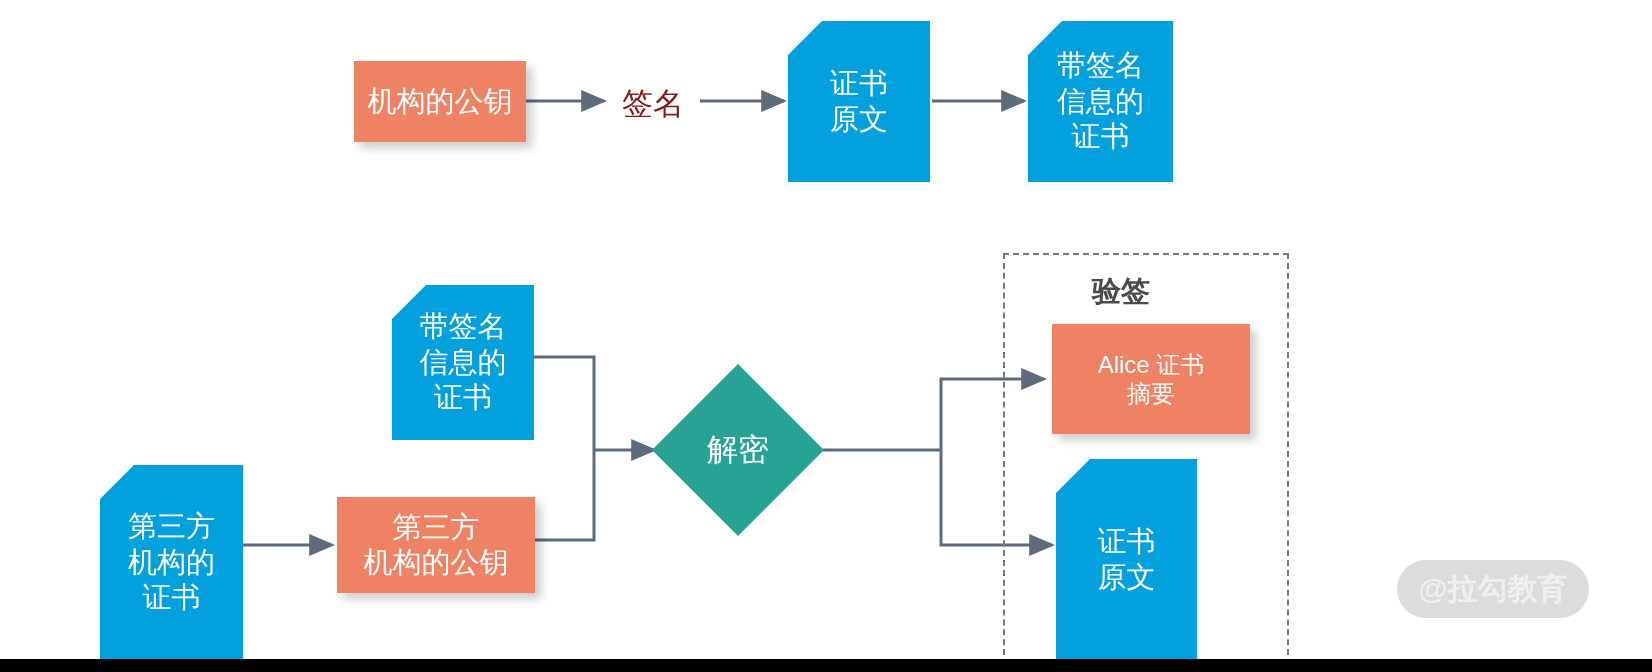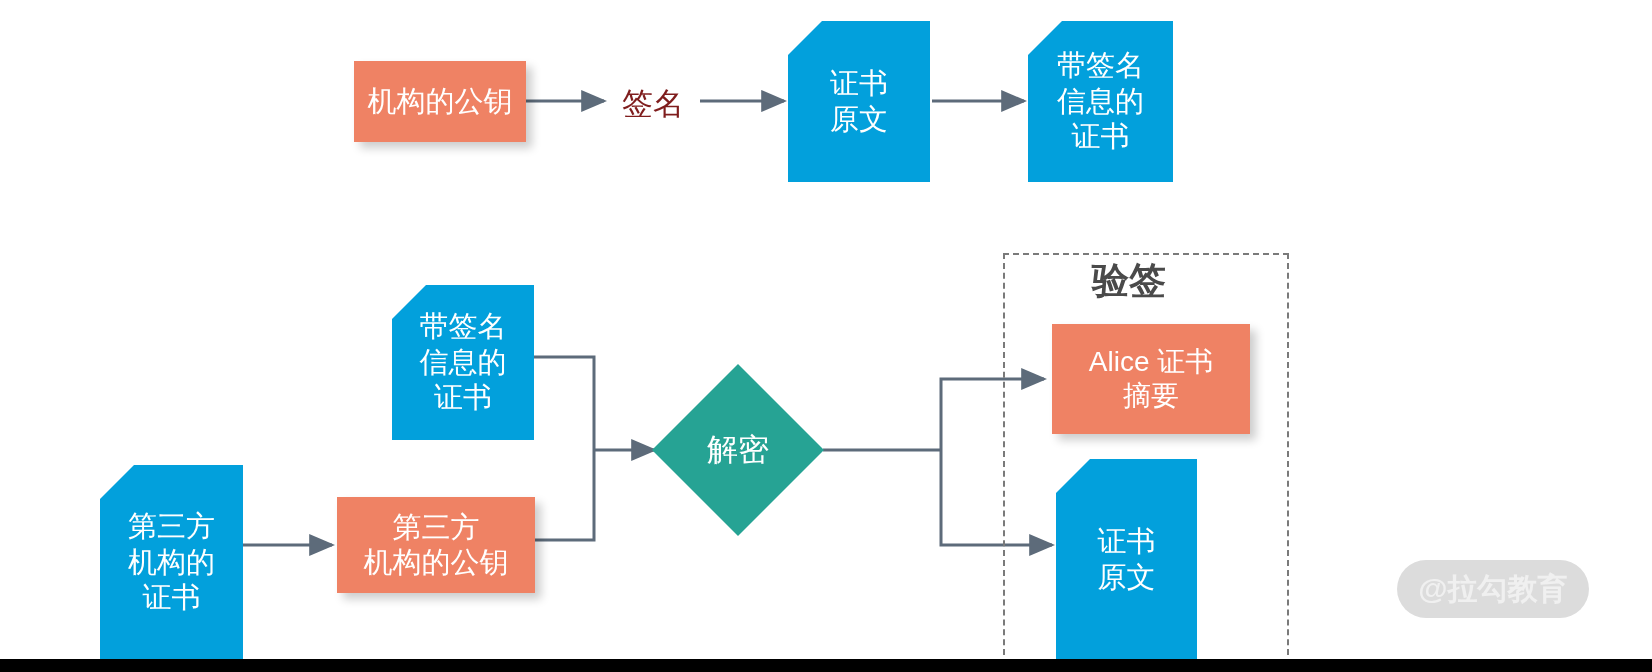--- a/index.html
+++ b/index.html
@@ -157,23 +157,23 @@
 机构的
 证书</div>
 
   <div class="node rect-orange" style="left:337px; top:497px; width:198px; height:96px; font-size:29px;">第三方
 机构的公钥</div>
 
   <div class="node diamond" style="left:652px; top:364px; width:172px; height:172px; font-size:31px;">解密</div>
 
   <div class="dashed-box" style="left:1003px; top:253px; width:286px; height:412px;"></div>
 
-  <div class="label-group" style="left:1092px; top:256px; font-size:37px;">验签</div>
+  <div class="label-group" style="left:1092px; top:272px; font-size:29px;">验签</div>
 
-  <div class="node rect-orange" style="left:1052px; top:324px; width:198px; height:110px; font-size:28px;">Alice 证书
+  <div class="node rect-orange" style="left:1052px; top:324px; width:198px; height:110px; font-size:24px;">Alice 证书
 摘要</div>
 
   <div class="node doc-blue" style="left:1056px; top:459px; width:141px; height:201px; font-size:29px;">证书
 原文</div>
 
   <div class="watermark" style="left:1397px; top:560px; width:192px; height:58px; font-size:30px;">@拉勾教育</div>
 
   <div class="bottom-bar" style="top:659px; width:1652px; height:13px;"></div>
 
 </div>

